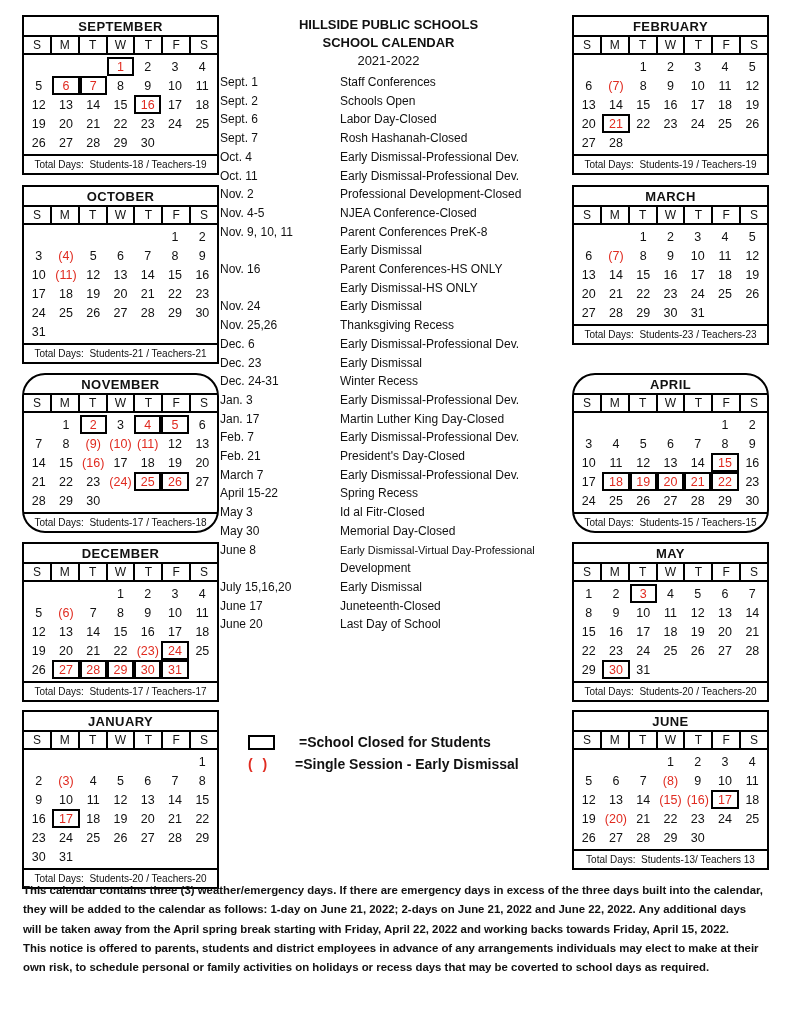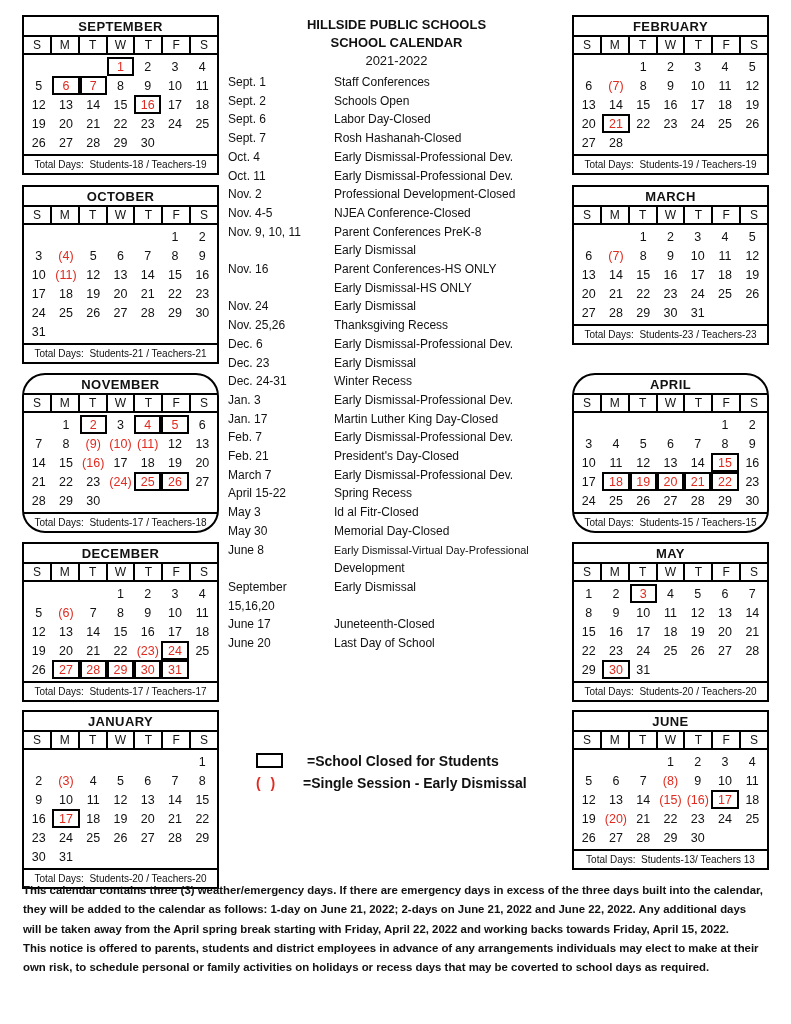--- a/index.html
+++ b/index.html
@@ -23,25 +23,25 @@
   .cal-day{ flex:1; text-align:center; font-size:12px; padding:1px 0; border-right:2px solid #000; }
   .cal-day:last-child{ border-right:none; }
   .cal-grid{ padding:2px 1px; }
   .cal-week{ display:flex; height:19px; }
   .cal-cell{ flex:1; display:flex; align-items:center; justify-content:center; font-size:12.5px; }
   .cal-cell.red{ color:var(--red); }
   .cal-cell.boxed{ box-shadow:inset 0 0 0 2px #000; }
   .cal-total{ border-top:2px solid #000; text-align:center; font-size:10px; padding:3px 0; white-space:pre; }
 
   
-  .center-col{ position:absolute; left:228px; top:16px; width:337px; }
+  .center-col{ position:absolute; left:220px; top:16px; width:337px; }
   .doc-title{ text-align:center; font-size:13px; font-weight:bold; line-height:18px; }
   .doc-year{ text-align:center; font-size:13px; line-height:18px; }
   .events{ margin-top:3px; }
-  .event-row{ display:flex; font-size:12px; line-height:18.7px; }
+  .event-row{ display:flex; font-size:12px; line-height:18.7px;gap:14px; }
   .event-date{ width:106px; flex:none; }
   .event-desc{ flex:1; }
   .event-line.small{ font-size:10.9px; }
 
   .legend{ margin-top:100px; padding-left:28px; }
   .legend-row{ display:flex; align-items:center; margin:6px 0; }
   .legend-symbol-box{ width:23px; height:11px; border:2.5px solid #000; margin-right:24px; flex:none; }
   .legend-paren{ color:var(--red); font-weight:bold; font-size:14px; width:28px; text-align:left; margin-right:19px; flex:none; letter-spacing:3px; }
   .legend-label{ font-weight:bold; font-size:14px; }
 
@@ -521,21 +521,21 @@
           </div>
         </div>
         <div class="event-row">
           <div class="event-date">June 8</div>
           <div class="event-desc">
             <div class="event-line small">Early Dismissal-Virtual Day-Professional</div>
             <div class="event-line">Development</div>
           </div>
         </div>
         <div class="event-row">
-          <div class="event-date">September 15,16,20</div>
+          <div class="event-date">July 15,16,20</div>
           <div class="event-desc">
             <div class="event-line">Early Dismissal</div>
           </div>
         </div>
         <div class="event-row">
           <div class="event-date">June 17</div>
           <div class="event-desc">
             <div class="event-line">Juneteenth-Closed</div>
           </div>
         </div>

